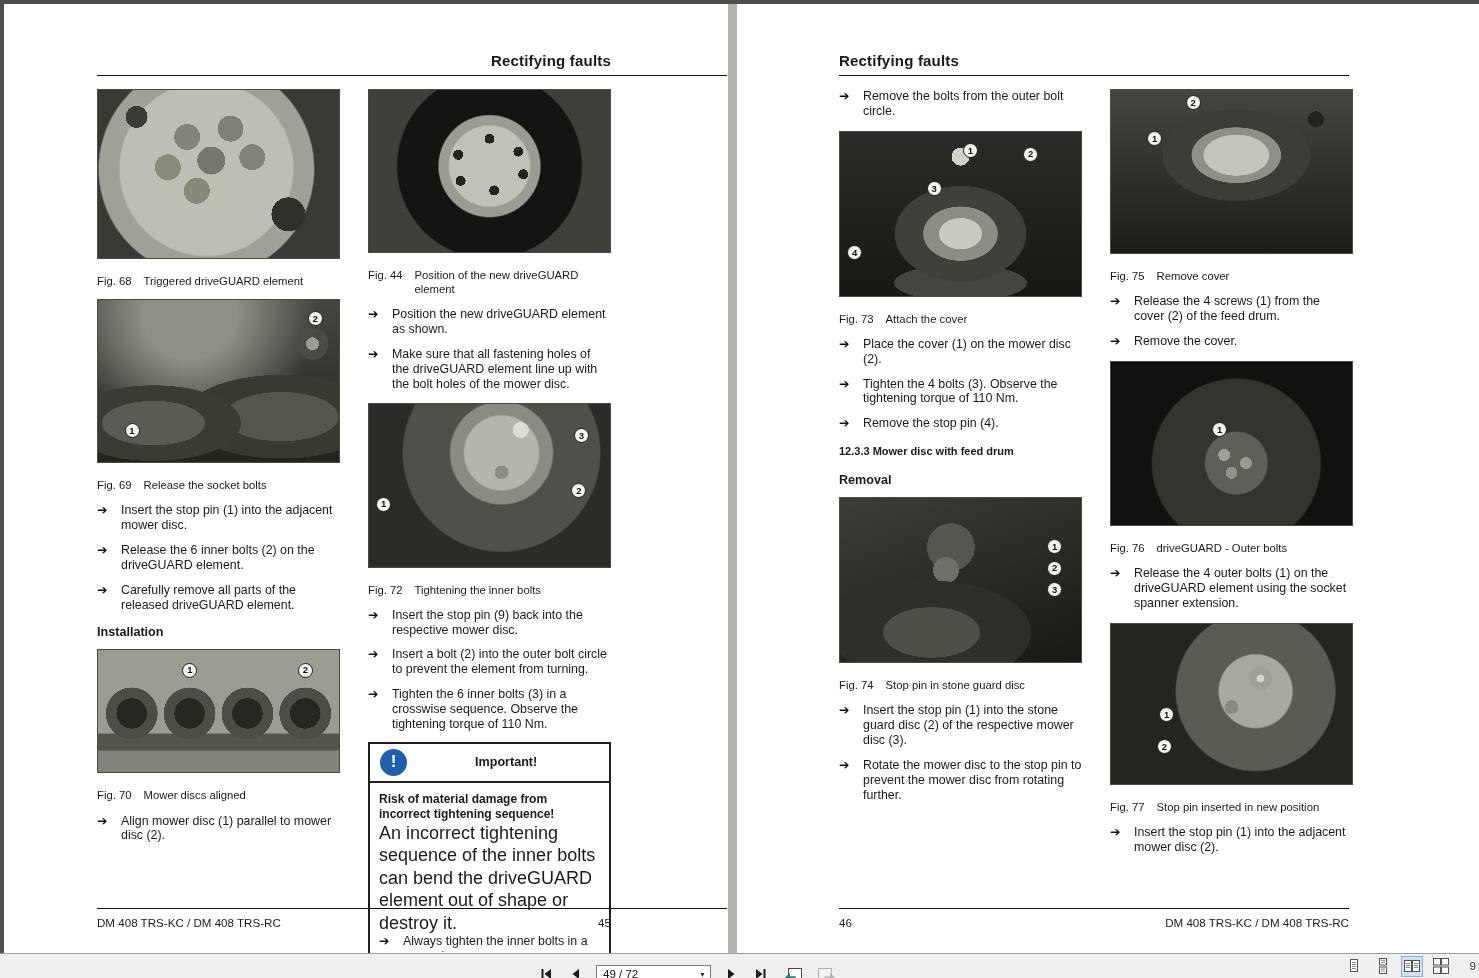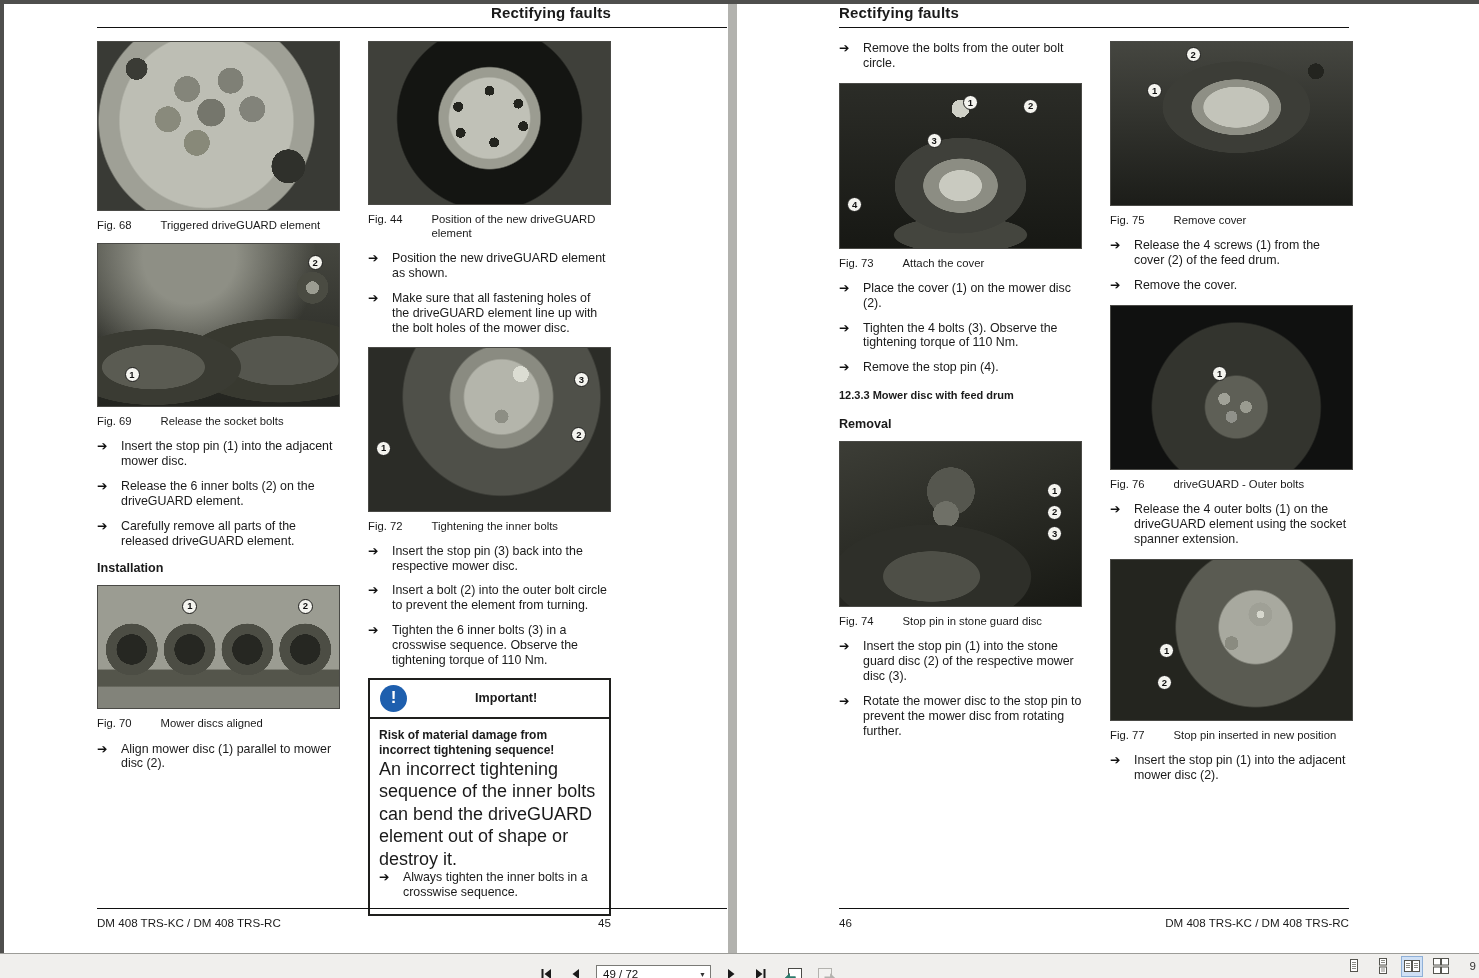--- a/index.html
+++ b/index.html
@@ -12,35 +12,35 @@
   .edge-left { position:absolute; left:0; top:0; width:4px; height:953px; background:#4f4f4d; z-index:5; }
   .page-divider { position:absolute; left:728px; top:0; width:9px; height:953px; background:#b2b2ae; }
 
   
   .page { position:absolute; top:4px; height:949px; background:#fff; }
   .page-left  { left:4px;  width:724px; }
   .page-right { left:737px; width:742px; }
   .page-left .inner  { margin-left:93px; }
   .page-right .inner { margin-left:102px; }
 
-  .hdr-wrap { }
+  .hdr-wrap { padding-top:48px; }
   .hdr-text { font-size:15px; font-weight:bold; letter-spacing:0.2px; }
   .hdr-text.right { width:514px; text-align:right; }
   .hdr-text.left  { width:514px; text-align:left; }
   .hdr-rule { border-bottom:1.6px solid #111; margin-top:6px; }
   .page-left  .hdr-rule { width:630px; }
   .page-right .hdr-rule { width:510px; }
 
   .cols { display:flex; gap:28px; width:514px; margin-top:13px; }
   .col { width:243px; }
 
   
   .fig { margin:0 0 6px; }
   .photo { position:relative; width:243px; border:1px solid #4a4a46; background:#2d2e2a; }
-  .cap { display:flex; gap:29px; margin:7px 0 11px; font-size:11.3px; line-height:1.25; }
+  .cap { display:flex; gap:12px; margin:15px 0 11px; font-size:11.3px; line-height:1.25; }
   .cap-label { flex:0 0 34px; white-space:nowrap; }
   .cap-text { flex:1; }
 
   
   .step { display:flex; margin:0 0 10px; font-size:12.4px; line-height:1.2; }
   .arr { flex:0 0 24px; font-weight:bold; font-size:12.5px; color:#111; }
   .step-text { flex:1; }
 
   .subhead { font-size:12.6px; font-weight:bold; margin:13px 0 10px; }
   .sechead { font-size:11px; font-weight:bold; margin:14px 0 16px; }
@@ -250,21 +250,21 @@
               <span class="callout co2">1</span>
             </div>
             <figcaption class="cap">
               <span class="cap-label">Fig. 72</span>
               <span class="cap-text">Tightening the inner bolts</span>
             </figcaption>
           </figure>
 
           <div class="step">
             <span class="arr">➔</span>
-            <span class="step-text">Insert the stop pin (3) back into the respective mower disc.</span>
+            <span class="step-text">Insert the stop pin (9) back into the respective mower disc.</span>
           </div>
           <div class="step">
             <span class="arr">➔</span>
             <span class="step-text">Insert a bolt (2) into the outer bolt circle to prevent the element from turning.</span>
           </div>
           <div class="step">
             <span class="arr">➔</span>
             <span class="step-text">Tighten the 6 inner bolts (3) in a crosswise sequence. Observe the tightening torque of 110 Nm.</span>
           </div>
 

